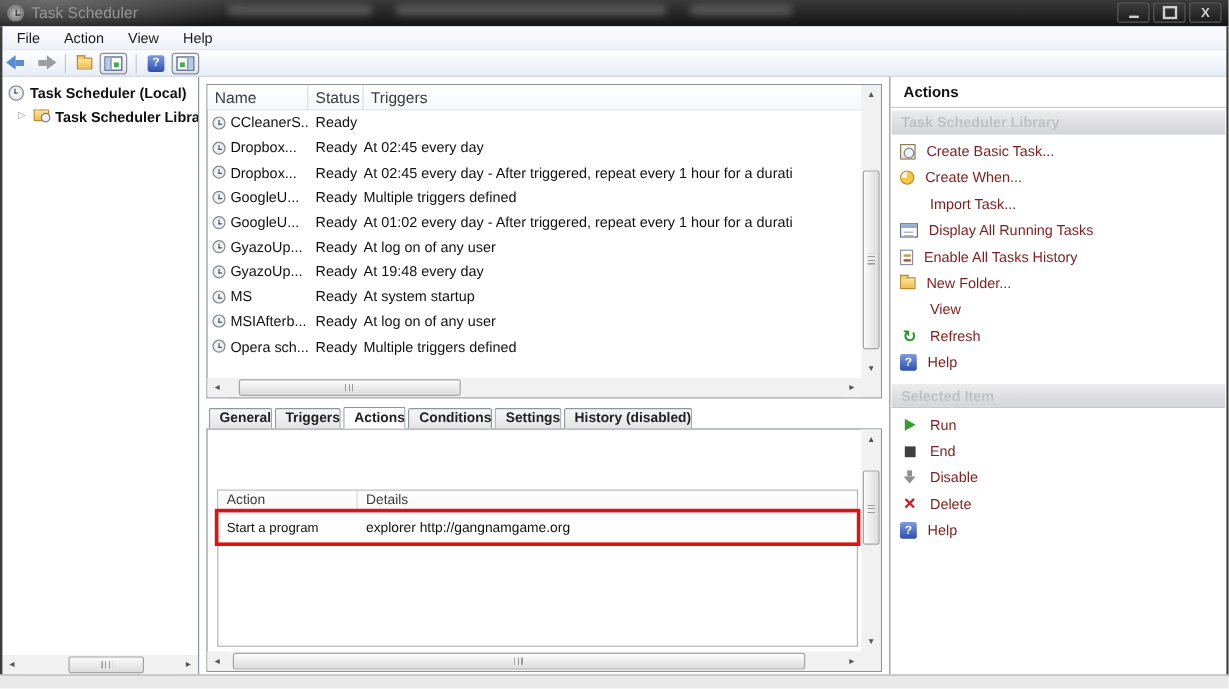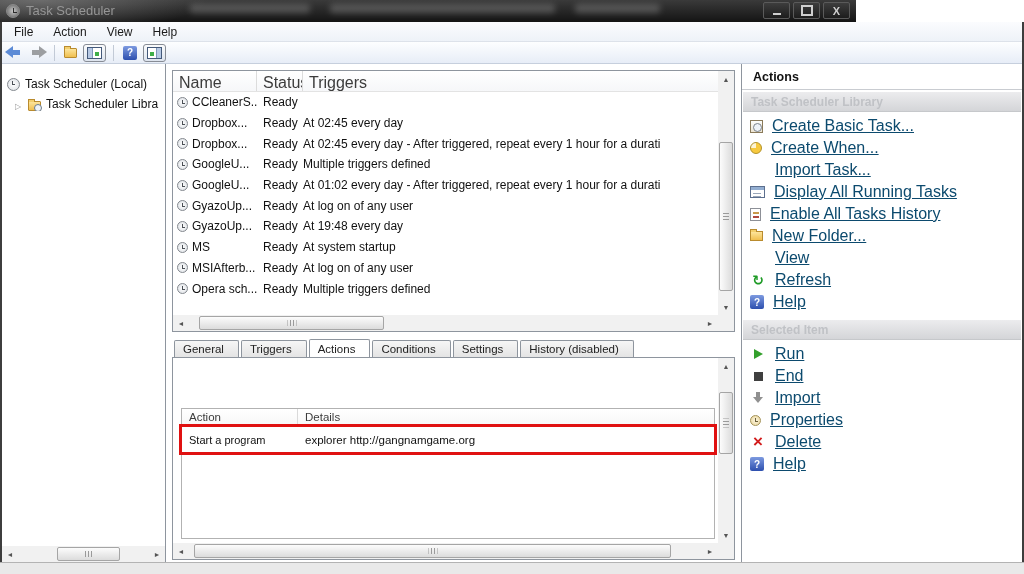--- a/index.html
+++ b/index.html
@@ -1,21 +1,21 @@
 <!DOCTYPE html>
 <html><head>
 <meta charset="utf-8">
 <style>
   * { margin:0; padding:0; box-sizing:border-box; }
   html,body { background:#fff; }
   body { font-family:"Liberation Sans","DejaVu Sans",sans-serif; }
   #window { position:relative; width:1024px; height:574px; background:#fff; overflow:hidden; }
 
   
-  .titlebar { position:absolute; left:0; top:0; width:856px; height:22px;
+  .titlebar { position:absolute; left:0; top:0; width:1024px; height:22px;
     background:linear-gradient(180deg,#3a3a3a,#141414); overflow:hidden; }
   .titlebar::before { content:""; position:absolute; left:-30px; top:-22px; width:260px; height:60px;
     background:radial-gradient(ellipse at 70px 22px, rgba(150,150,150,.55), transparent 62%); }
   .tb-clock { position:absolute; left:6px; top:4px; width:14px; height:14px; border-radius:50%;
     border:1px solid #8a8a8a; background:radial-gradient(#c9c9c9,#5e5e5e); }
   .tb-clock::before { content:""; position:absolute; left:6px; top:3px; width:1px; height:5px; background:#2c2c2c; }
   .tb-clock::after  { content:""; position:absolute; left:6px; top:7px; width:4px; height:1px; background:#2c2c2c; }
   .tb-title { position:absolute; left:26px; top:3px; font-size:13px; color:#969696; }
   .blurblob { position:absolute; top:4px; height:9px; background:#8a8a8a; opacity:.45; filter:blur(3px); border-radius:3px; }
   .bb1{left:190px;width:120px;} .bb2{left:330px;width:225px;} .bb3{left:575px;width:85px;}
@@ -65,41 +65,41 @@
   .ic-help-glyph::after { content:"?"; }
 
   
   .edge { position:absolute; top:22px; bottom:10px; width:2px; background:#3d3d3d; }
   .edge-l{left:0;} .edge-r{right:0;}
   .bottom-strip { position:absolute; left:0; bottom:0; width:1024px; height:12px;
     background:#e9e9e9; border-top:1px solid #b3b3b3; }
 
   .tree-pane { position:absolute; left:2px; top:64px; width:164px; height:498px;
     background:#fff; border-right:1px solid #8e959e; }
-  .tree-row { display:flex; align-items:flex-end; gap:5px; padding-left:5px; height:20px;
-    white-space:nowrap; overflow:hidden; font-size:12px; color:#111; }
+  .tree-row { display:flex; align-items:flex-start; gap:5px; padding-left:5px; height:20px;
+    white-space:nowrap; overflow:hidden; font-size:12px; color:#111;font-weight:bold; }
   .tree-row.child { padding-left:13px; }
   .expander { font-size:8px; color:#9a9a9a; width:8px; flex:none; }
 
   .list-panel { position:absolute; left:172px; top:70px; width:563px; height:262px;
     border:1px solid #8e959e; background:#fff; }
   .list-head { display:flex; height:21px; border-bottom:1px solid #e3e3e3;
     background:linear-gradient(#ffffff,#f6f7f9); margin-right:16px; }
-  .lh-cell { font-size:16px; color:#3c3c3c; padding:3px 0 0 6px; border-right:1px solid #dcdcdc; overflow:hidden; white-space:nowrap; }
+  .lh-cell { font-size:13px; color:#3c3c3c; padding:3px 0 0 6px; border-right:1px solid #dcdcdc; overflow:hidden; white-space:nowrap; }
   .lh-name{width:84px;} .lh-status{width:46px;} .lh-trig{flex:1; border-right:none;}
   .list-rows { position:absolute; left:0; top:21px; right:16px; bottom:16px; overflow:hidden; }
   .task-row { display:flex; align-items:center; height:20.7px; font-size:12px; color:#111; }
   .tr-name { width:84px; display:flex; align-items:center; gap:4px; padding-left:4px; overflow:hidden; white-space:nowrap; flex:none; }
   .tr-status { width:46px; padding-left:6px; flex:none; }
   .tr-trig { flex:1; overflow:hidden; white-space:nowrap; }
 
   .detail-panel { position:absolute; left:172px; top:340px; width:563px; height:220px; }
   .tabs { position:absolute; left:2px; top:0; height:18px; display:flex; z-index:2; }
-  .tab { font-size:11.5px; color:#222; padding:2px 14px 0 8px; border:1px solid #8e959e; border-bottom:none;
-    background:linear-gradient(#f6f6f6,#e4e4e4); margin-right:2px; height:17px; border-radius:2px 2px 0 0; }
+  .tab { font-size:11.5px; color:#222; padding:2px 0 0 8px; border:1px solid #8e959e; border-bottom:none;
+    background:linear-gradient(#f6f6f6,#e4e4e4); margin-right:2px; height:17px; border-radius:2px 2px 0 0;font-weight:bold; }
   .tab.active { background:#fff; height:18px; margin-top:-1px; padding-top:3px; position:relative; }
   .detail-content { position:absolute; left:0; top:17px; right:0; bottom:0; border:1px solid #8e959e; background:#fff; }
   .desc { margin:9px 26px 0 10px; font-size:11.5px; color:#1a1a1a; line-height:1.4; }
   .atable { position:absolute; left:8px; top:50px; width:534px; border:1px solid #b2b2b2; background:#fff; }
   .athead { display:flex; height:18px; border-bottom:1px solid #dadada; background:linear-gradient(#ffffff,#f7f7f7); }
   .ath-cell { font-size:11.5px; color:#3c3c3c; padding:2px 0 0 7px; }
   .ath-action { width:116px; border-right:1px solid #dadada; }
   .ath-details { flex:1; }
   .action-row { display:flex; align-items:center; height:25px; background:#fff; outline:3px solid #e01111; position:relative; z-index:1; }
   .ar-action { width:116px; padding-left:7px; font-size:11px; color:#111; flex:none; }
@@ -128,21 +128,21 @@
 
   
   .actions-pane { position:absolute; left:741px; top:64px; width:281px; height:498px;
     background:#fff; border-left:1px solid #8e959e; }
   .ap-title { font-weight:bold; font-size:12.5px; color:#111; padding:6px 0 5px 11px; border-bottom:1px solid #c9ccd1; }
   .ap-header { height:20px; line-height:20px; margin:2px 1px 3px 1px; padding-left:8px;
     background:linear-gradient(#ececee,#d4d5d8); color:#c0c2c6; font-weight:bold; font-size:12px;
     border-bottom:1px solid #c6c8cb; overflow:hidden; white-space:nowrap; }
   .ap-item { height:22px; display:flex; align-items:center; padding-left:8px; }
   .ap-ico { width:16px; height:16px; margin-right:9px; display:flex; align-items:center; justify-content:center; flex:none; }
-  .ap-label { font-size:16px; color:#0c4a6e; white-space:nowrap;text-decoration:underline; }
+  .ap-label { font-size:12px; color:#7f1d1d; white-space:nowrap; }
 
   .ic-create-basic-task { width:13px; height:13px; border:1px solid #8a7a5a; background:linear-gradient(#fdfdfb,#ece4d2); position:relative; }
   .ic-create-basic-task::after { content:""; position:absolute; right:0; bottom:0; width:7px; height:7px;
     border-radius:50%; border:1px solid #7b838c; background:#eef2f7; }
   .ic-create-task { width:12px; height:12px; border-radius:50%; border:1px solid #b29126;
     background:conic-gradient(#f7c93f 0 265deg,#fdf4d5 265deg); }
   .ic-display-all-running-tasks { width:15px; height:12px; border:1px solid #5c6f8e; background:#fff; position:relative; }
   .ic-display-all-running-tasks::before { content:""; position:absolute; left:0; right:0; top:0; height:3px; background:#93aed1; }
   .ic-display-all-running-tasks::after { content:""; position:absolute; left:2px; top:6px; width:8px; height:1px;
     background:#9aa7ba; box-shadow:0 3px 0 #9aa7ba; }
@@ -455,28 +455,24 @@
       <span class="ap-label">Run</span>
     </div>
 
     <div class="ap-item">
       <span class="ap-ico ic-end"></span>
       <span class="ap-label">End</span>
     </div>
 
     <div class="ap-item">
       <span class="ap-ico ic-disable"></span>
-      <span class="ap-label">Import</span>
-    </div>
-
-
-    <div class="ap-item">
-      <span class="ap-ico ic-properties"></span>
-      <span class="ap-label">Properties</span>
-    </div>
+      <span class="ap-label">Disable</span>
+    </div>
+
+
 
     <div class="ap-item">
       <span class="ap-ico ic-delete"></span>
       <span class="ap-label">Delete</span>
     </div>
 
     <div class="ap-item">
       <span class="ap-ico ic-help"></span>
       <span class="ap-label">Help</span>
     </div>

